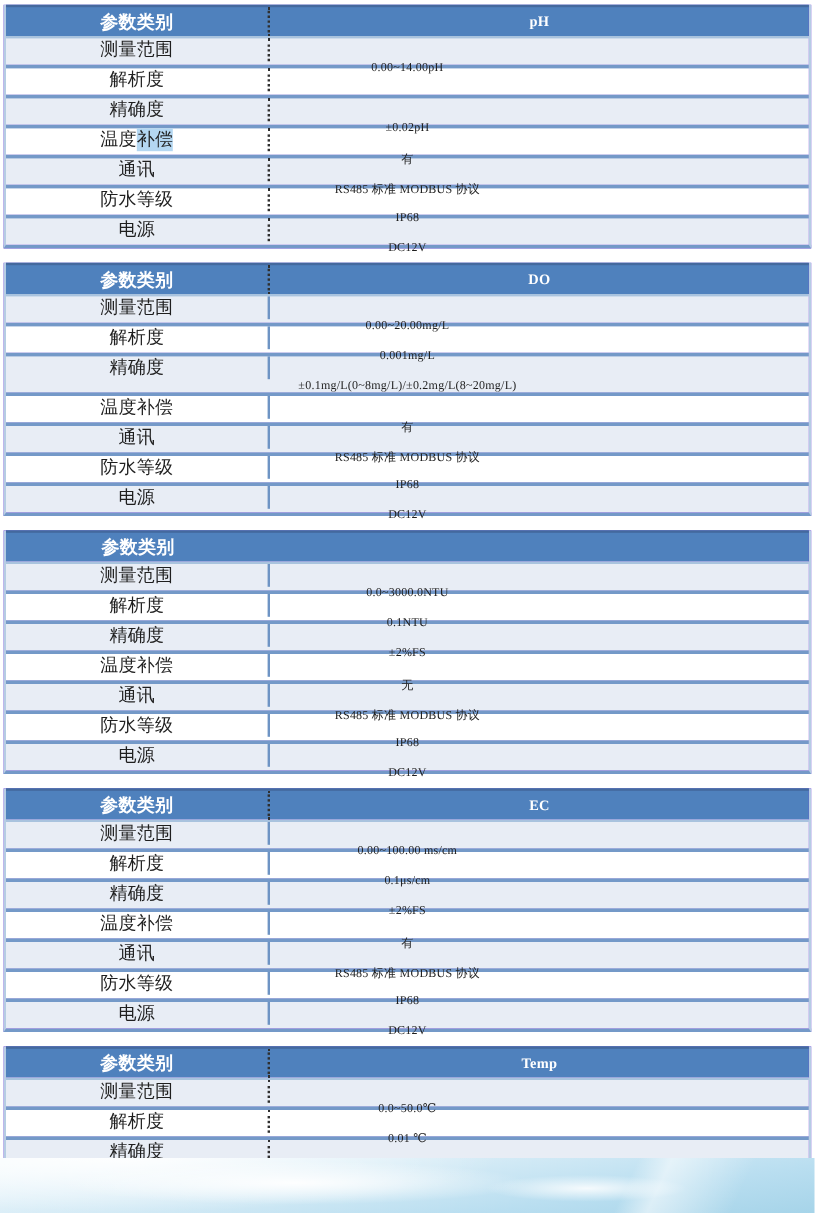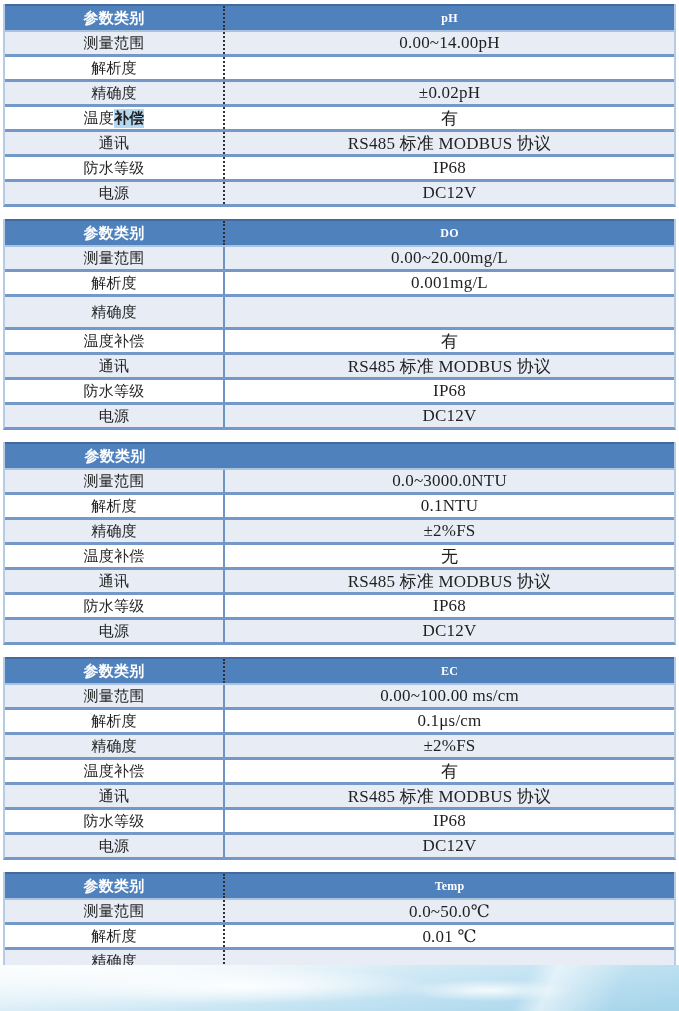--- a/index.html
+++ b/index.html
@@ -19,43 +19,43 @@
     border-bottom: 3px solid #7499c8;
     background: #6d28d9;
   }
   .t-row { display: flex; align-items: stretch; height: 22px; background: #ffffff; }
   .t-row.alt { background: #e8edf5; }
   .t-row.head {
     height: 24px;
     background: #4f81bd;
     border-top: 2px solid #44699e;
   }
-  .t-row + .t-row { border-top: 3px solid #7499c8; }
+  .t-row + .t-row { border-top: 3px solid #7499c8; flex-direction: column; }
   .t-row.head + .t-row { border-top: 2px solid #a9c3de; }
   .t-row.tall { height: 30px; }
 
   .cell {
     display: flex; align-items: center; justify-content: center;
     box-sizing: border-box;
     font-size: 15px;
     letter-spacing: 0.2px;
     white-space: nowrap;
   }
   .cell.l { width: 220px; flex: none; }
-  .cell.r { flex: 1; font-size: 17px; }
+  .cell.r { flex: 1; font-size: 10px; }
   .head .cell { color: #ffffff; font-weight: bold; }
   .head .cell.r { font-size: 12px; }
 
   
   .div-dotted-all .cell.l { border-right: 2px dotted #2f2f2f; }
   .div-dotted-head .head .cell.l { border-right: 2px dotted #2f2f2f; }
   .div-dotted-head .t-row:not(.head) .cell.l { border-right: 2px solid #6e94c4; }
   .div-solid-body .t-row:not(.head) .cell.l { border-right: 2px solid #6e94c4; }
 
-  .hl { background: #b4d7f2; font-weight: bold; }
+  .hl { background: #b4d7f2; }
 
   .footer {
     position: absolute; left: 0; right: 0; bottom: 0; height: 46px;
     background:
       linear-gradient(115deg, rgba(255,255,255,0) 76%, rgba(255,255,255,0.55) 80%, rgba(255,255,255,0) 90%),
       radial-gradient(ellipse 280px 26px at 36% 45%, rgba(255,255,255,0.95), rgba(255,255,255,0) 70%),
       radial-gradient(ellipse 120px 16px at 72% 55%, rgba(255,255,255,0.85), rgba(255,255,255,0) 70%),
       radial-gradient(ellipse 420px 60px at 15% 0%, rgba(255,255,255,0.9), rgba(255,255,255,0) 75%),
       linear-gradient(172deg, #f3fafd 4%, #d9edf7 35%, #b9def0 72%, #a6d4e9 100%);
   }
@@ -111,20 +111,21 @@
       <div class="t-row alt">
         <div class="cell l">测量范围</div>
         <div class="cell r">0.00~20.00mg/L</div>
       </div>
       <div class="t-row">
         <div class="cell l">解析度</div>
         <div class="cell r">0.001mg/L</div>
       </div>
       <div class="t-row alt tall">
         <div class="cell l">精确度</div>
+        <div class="cell r">±0.1mg/L(0~8mg/L)/±0.2mg/L(8~20mg/L)</div>
       </div>
       <div class="t-row">
         <div class="cell l">温度补偿</div>
         <div class="cell r">有</div>
       </div>
       <div class="t-row alt">
         <div class="cell l">通讯</div>
         <div class="cell r">RS485  标准 MODBUS 协议</div>
       </div>
       <div class="t-row">

